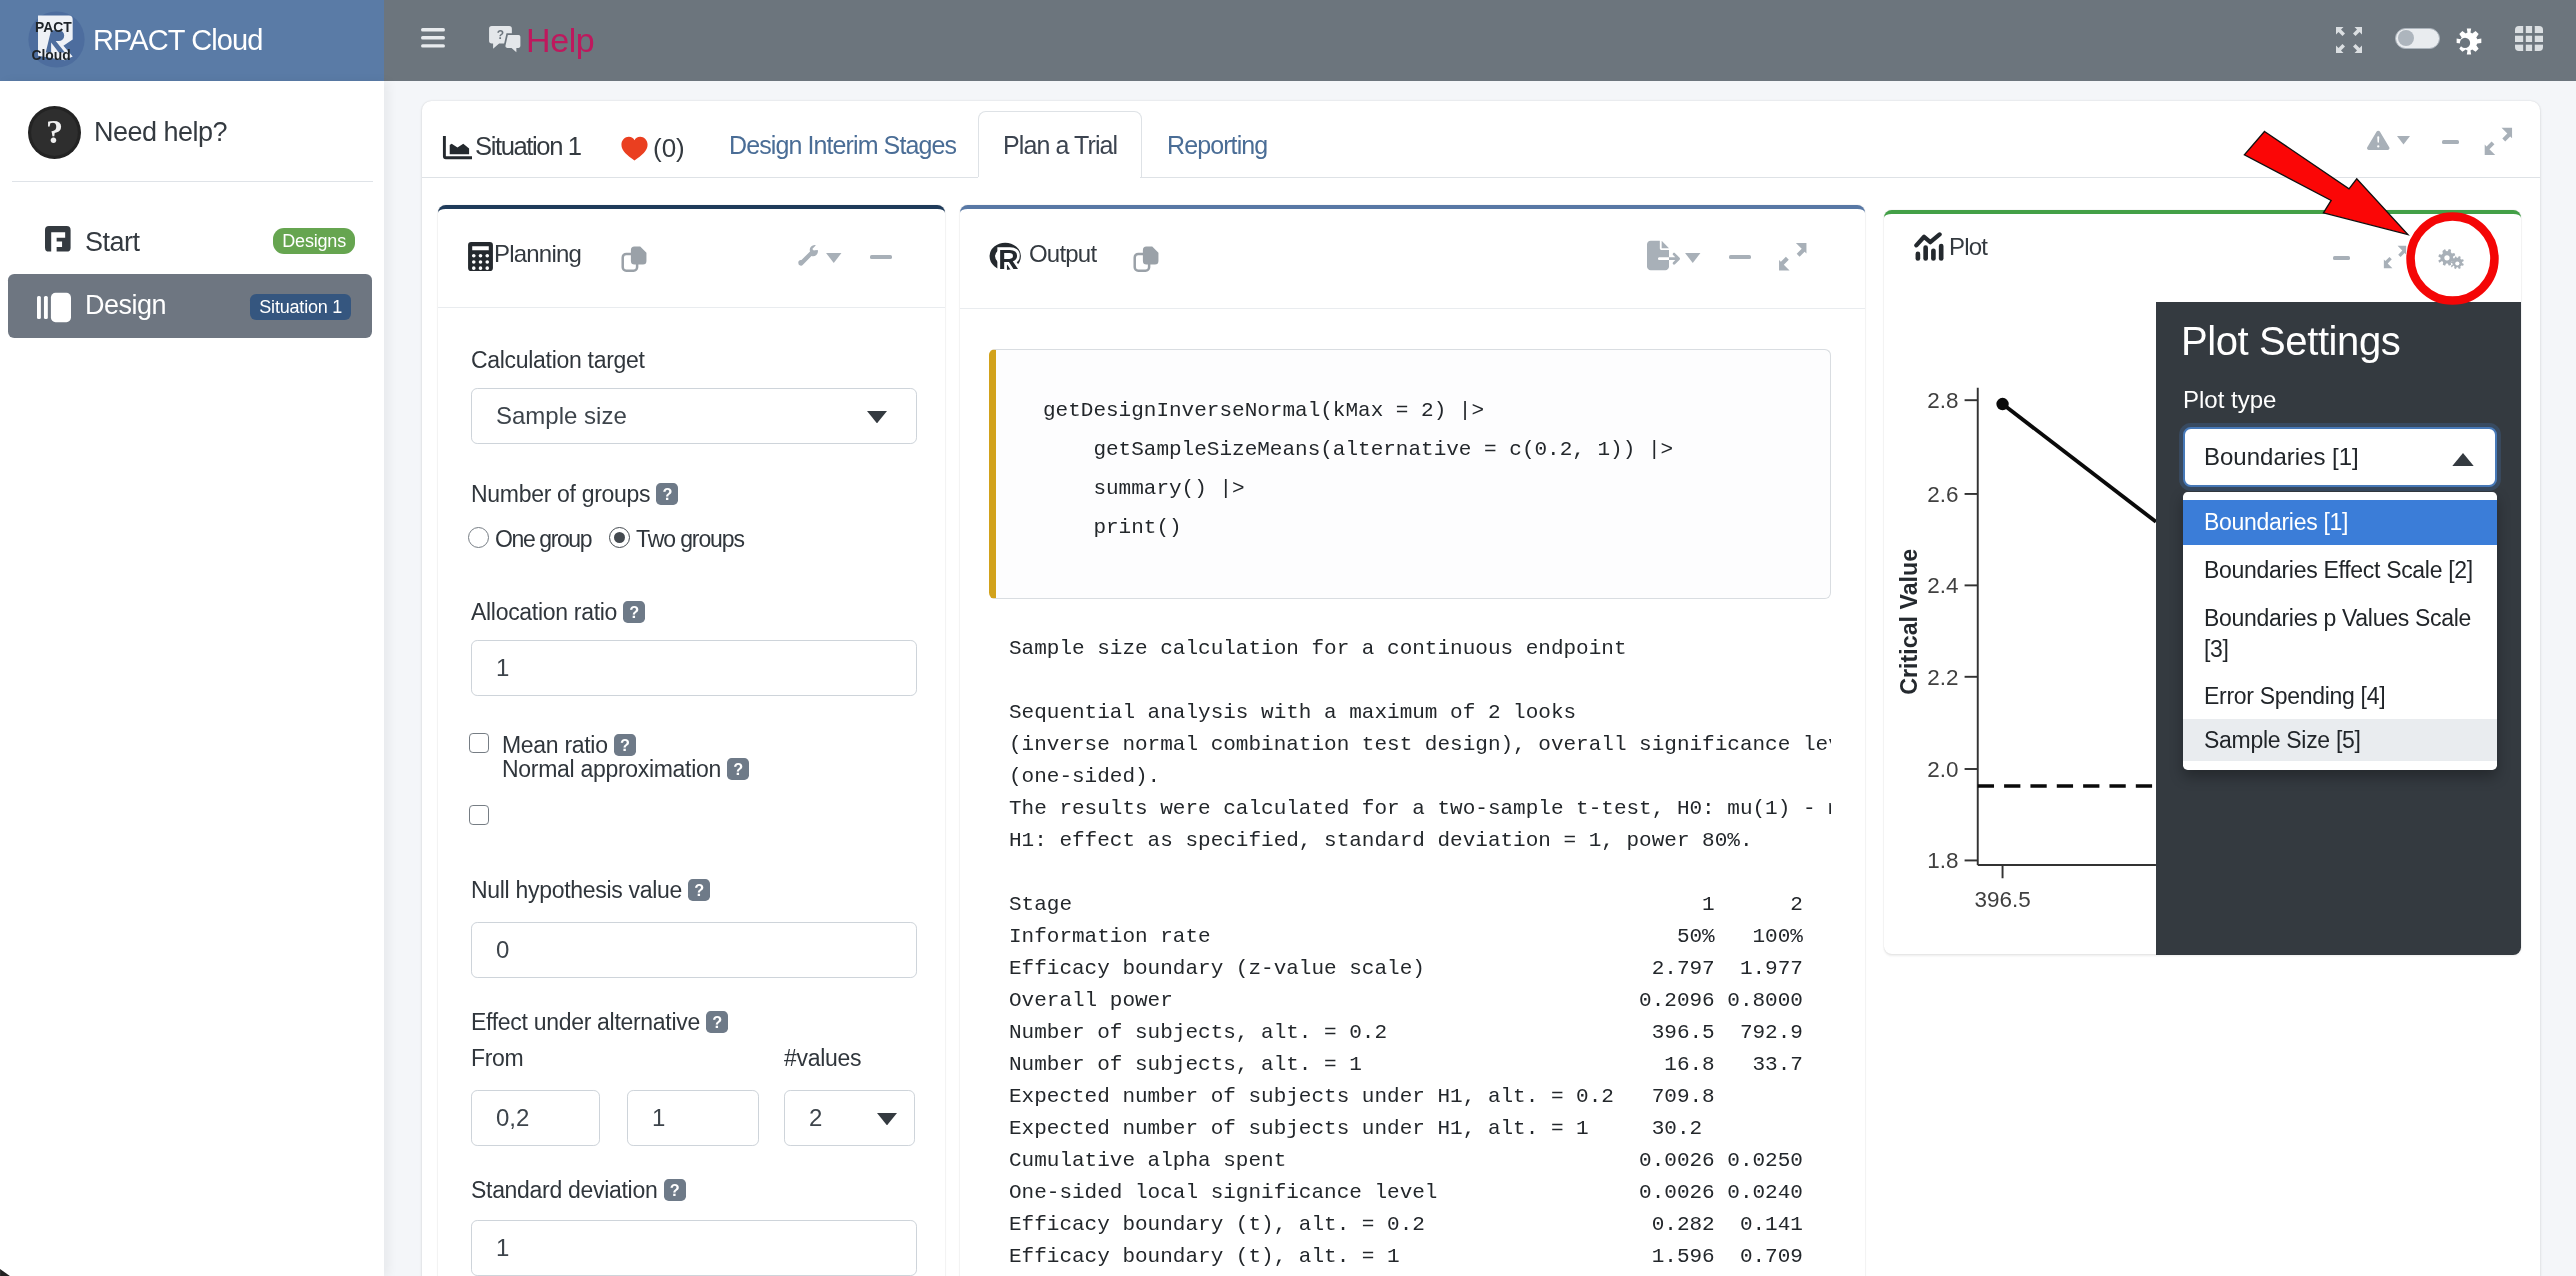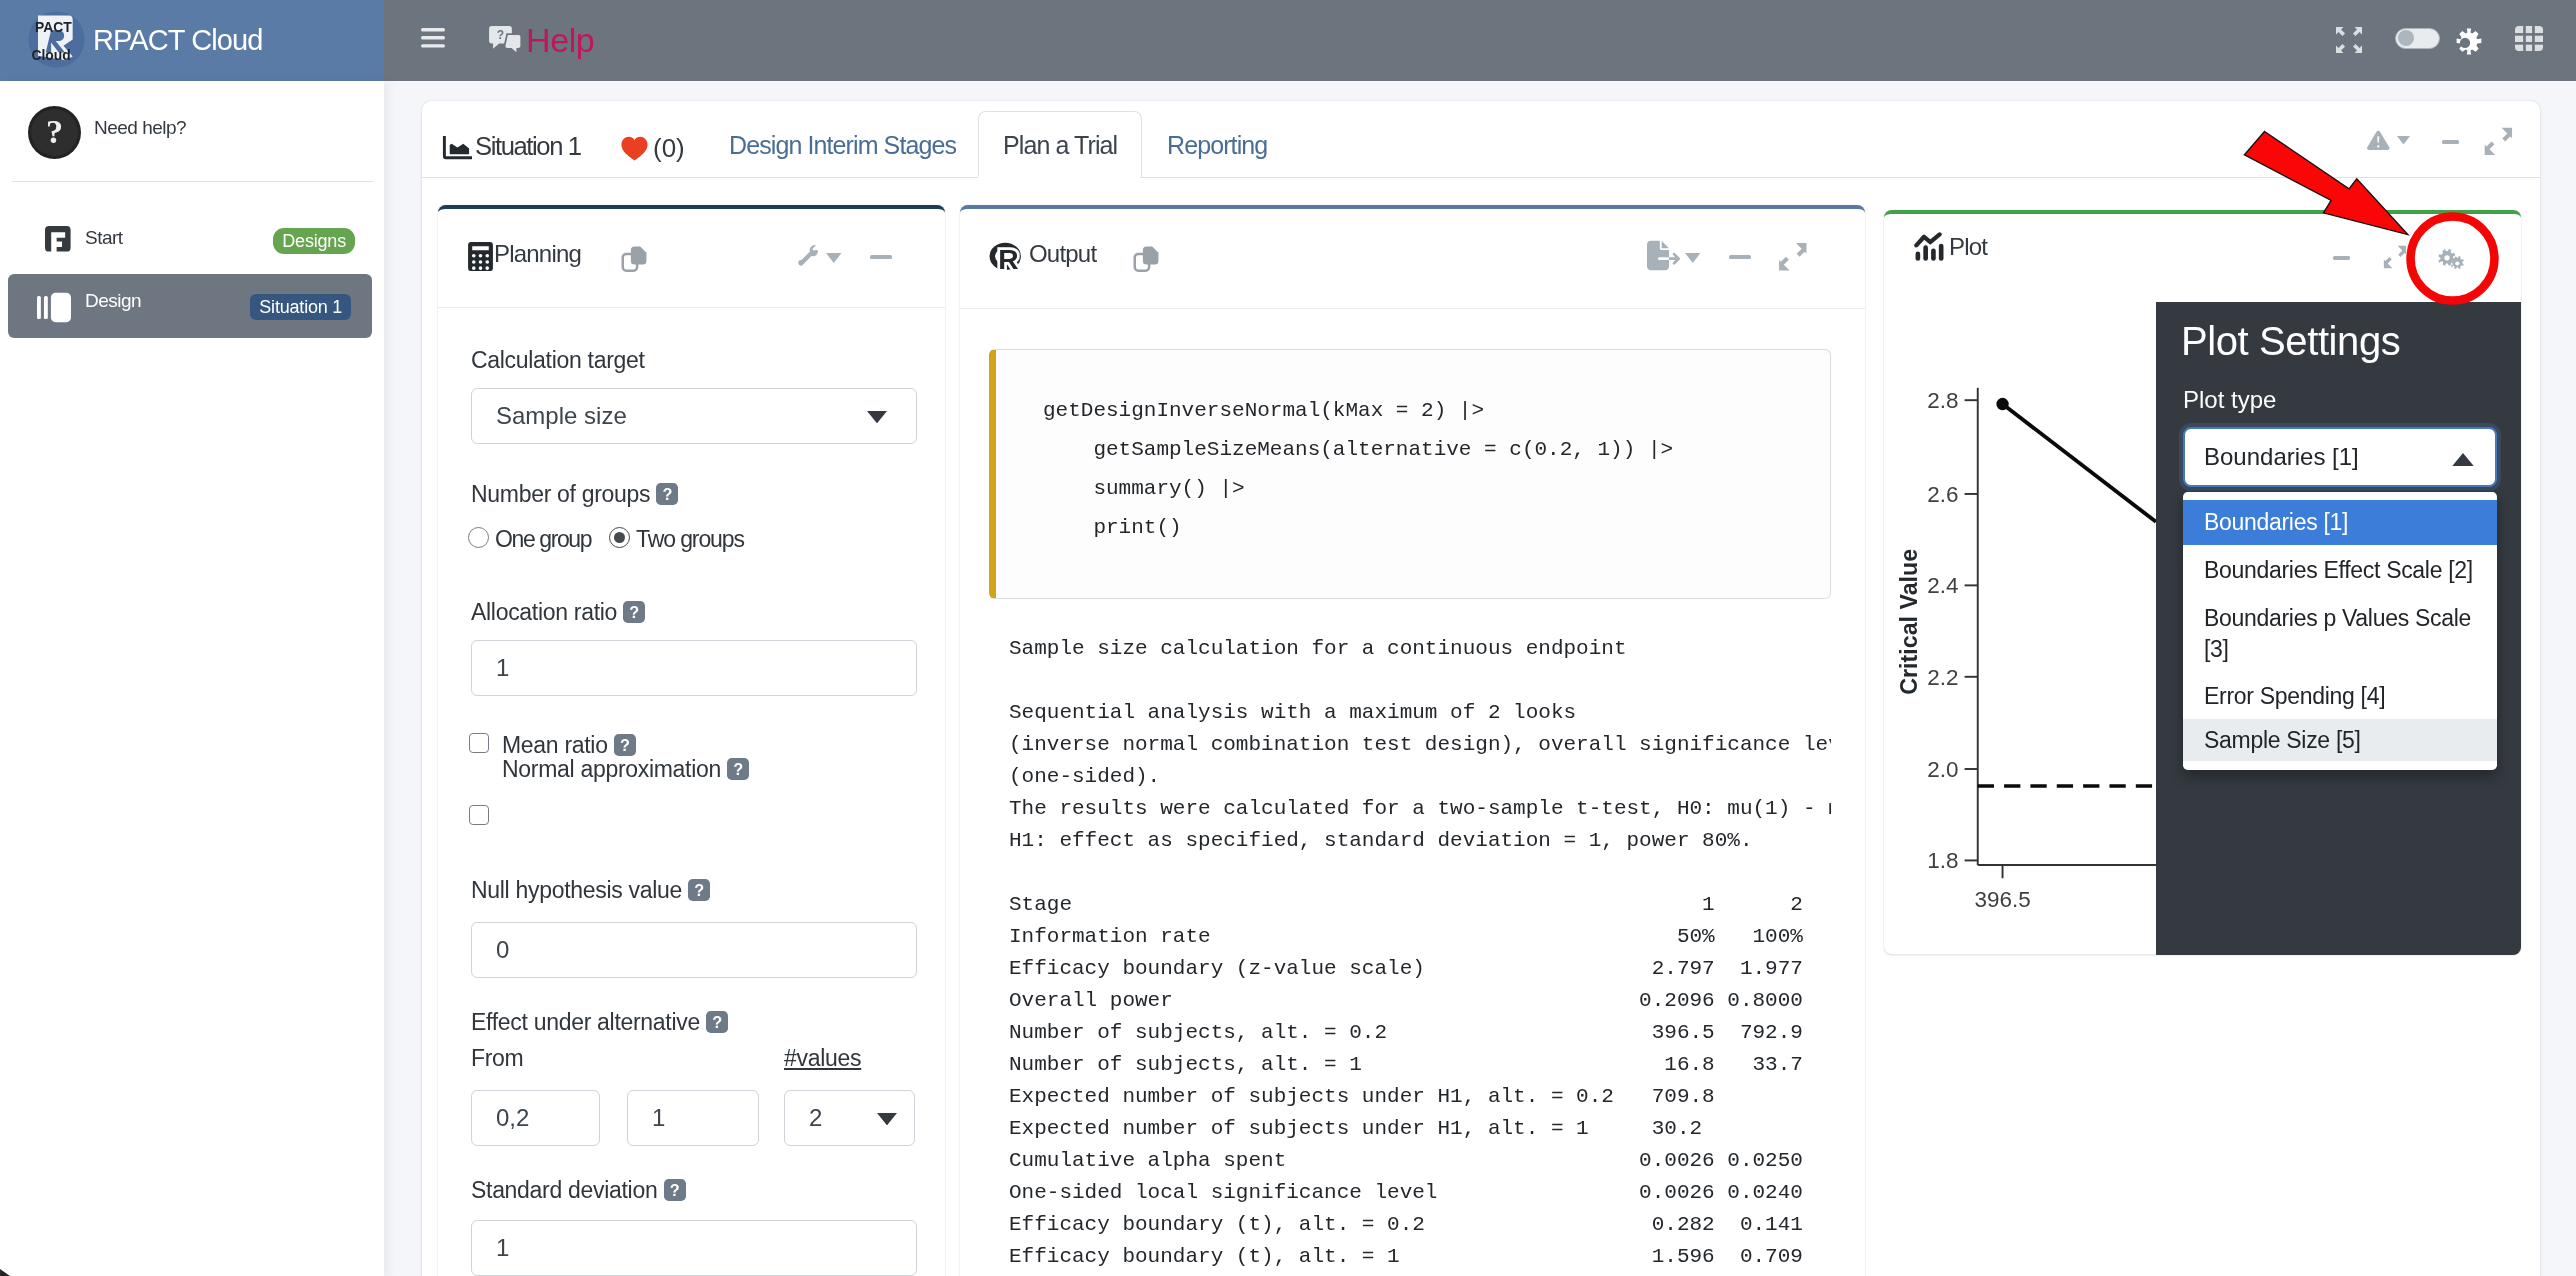--- a/index.html
+++ b/index.html
@@ -10,21 +10,21 @@
 
 
 .brand { left:0; top:0; width:384px; height:81px; background:#5a7ba6; }
 .navbar { left:384px; top:0; width:2192px; height:81px; background:#6c757d; }
 .brandtxt { left:93px; top:0; height:81px; line-height:81px; font-size:29px; color:#fff; font-weight:400; letter-spacing:-0.9px;}
 .navtxt { color:#be185d; font-size:34px; }
 
 
 .sidebar { left:0; top:81px; width:384px; height:1196px; background:#fff; box-shadow:4.7px 0 9.3px rgba(0,0,0,.05); }
 .sep { left:11.6px; top:181px; width:361px; height:0.8px; background:#dfe3e8; }
-.navitem-txt { font-size:19px; color:#343a40; letter-spacing:-0.5px; }
+.navitem-txt { font-size:27px; color:#343a40; letter-spacing:-0.5px; }
 .pill { border-radius:6.2px; color:#fff; font-size:18px; line-height:26px; padding:0 9.3px; height:26px; letter-spacing:-0.2px; }
 .design-row { left:7.8px; top:274px; width:364px; height:64px; background:#6e7681; border-radius:6.2px; }
 
 
 .card0 { left:422px; top:101px; width:2118px; height:1240px; background:#fff; border-radius:9.3px; box-shadow:0 0 1.6px rgba(0,0,0,.13), 0 1.6px 3.1px rgba(0,0,0,.1); }
 .tabline { left:422px; top:177px; width:2118px; height:0.8px; background:#dee2e6; }
 .tabactive { left:978px; top:111px; width:164px; height:67px; background:#fff; border:0.8px solid #dee2e6; border-bottom:none; border-radius:7.8px 7.8px 0 0; }
 .tablink { font-size:25px; color:#4a6d96; letter-spacing:-0.9px; }
 .cardtitle { font-size:24px; color:#343a40; letter-spacing:-0.8px; }
 
@@ -188,21 +188,21 @@
   <div class="abs lbl" style="left:502px; top:756px;">Normal approximation <span class="qbadge">?</span></div>
 
   <div class="abs lbl" style="left:471px; top:877px;">Null hypothesis value <span class="qbadge">?</span></div>
   <div class="inp" style="left:471px; top:922px; width:446px; height:56px;">
       <span class="v">0</span>
     </div>
 
   <div class="abs lbl" style="left:471px; top:1009px;">Effect under alternative <span class="qbadge">?</span></div>
   <div class="abs lbl" style="left:471px; top:1045px;">From</div>
   <div class="abs lbl" style="left:627px; top:1099px;text-align:center;">To</div>
-  <div class="abs lbl" style="left:784px; top:1045px;text-decoration:underline;">#values</div>
+  <div class="abs lbl" style="left:784px; top:1045px;">#values</div>
   <div class="inp" style="left:471px; top:1090px; width:129px; height:56px;">
       <span class="v">0,2</span>
     </div>
   <div class="inp" style="left:627px; top:1090px; width:132px; height:56px;">
       <span class="v">1</span>
     </div>
   <div class="inp" style="left:784px; top:1090px; width:131px; height:56px;">
     <span class="v">2</span>
     <svg style="position:absolute; right:17px; top:22px;" width="20" height="12.4" viewBox="0 0 26 16" fill="#343a40">
         <path d="M0 0 h26 l-13 16 z"></path>

